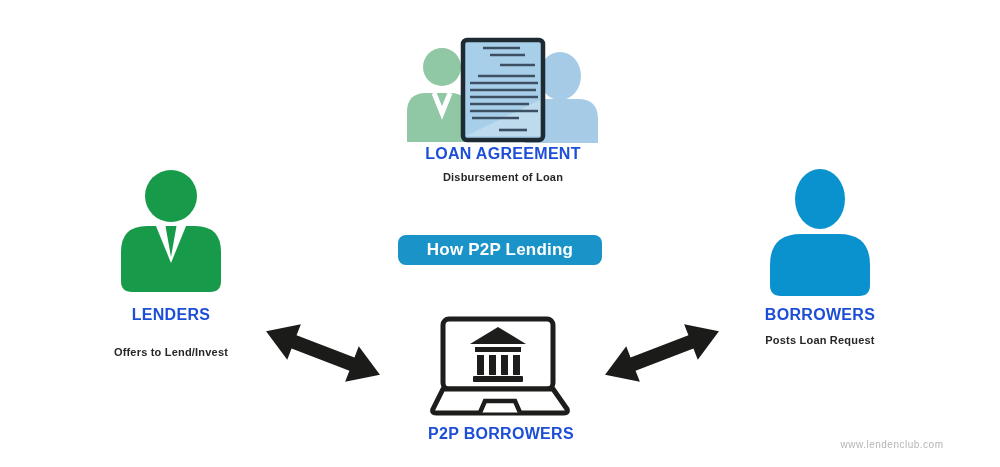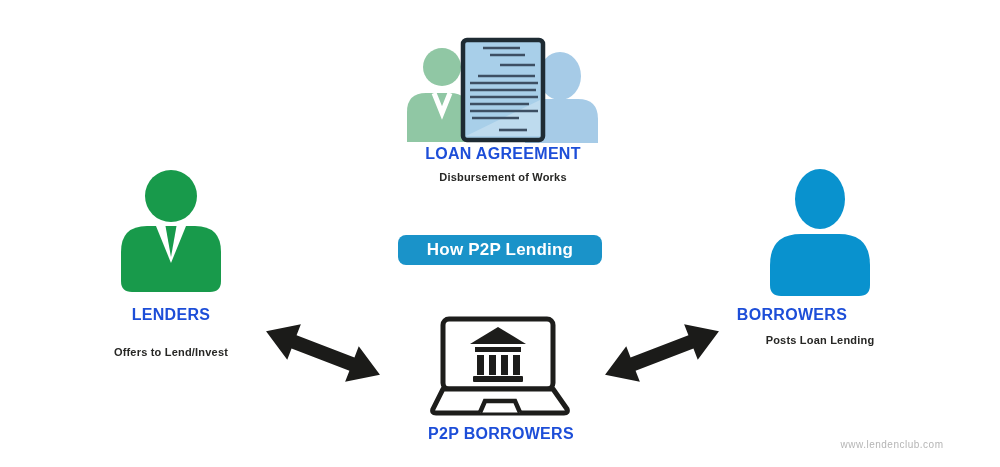--- a/index.html
+++ b/index.html
@@ -56,39 +56,39 @@
         <line x1="72" y1="58" x2="138" y2="58"></line>
         <line x1="72" y1="65" x2="140" y2="65"></line>
         <line x1="72" y1="72" x2="131" y2="72"></line>
         <line x1="72" y1="79" x2="140" y2="79"></line>
         <line x1="74" y1="86" x2="121" y2="86"></line>
         <line x1="101" y1="98" x2="129" y2="98"></line>
       </g>
     </g>
   </svg>
   <div class="abs node-title" style="left:353px;top:146px;width:300px;">LOAN AGREEMENT</div>
-  <div class="abs node-sub" style="left:353px;top:171px;width:300px;">Disbursement of Works</div>
+  <div class="abs node-sub" style="left:353px;top:171px;width:300px;">Disbursement of Loan</div>
 
   <div class="abs badge">How P2P Lending Works?</div>
 
   <svg class="abs" style="left:119px;top:169px;" width="104" height="124" viewBox="0 0 104 124">
     <circle cx="52" cy="27" r="26" fill="#189a4b"></circle>
     <path d="M2,112 v-29 q0,-26 26,-26 h48 q26,0 26,26 v29 q0,11 -11,11 h-78 q-11,0 -11,-11 z" fill="#189a4b"></path>
     <polygon points="37,57 52,94 67,57" fill="#ffffff"></polygon>
     <polygon points="46.5,57 57.5,57 52,88" fill="#189a4b"></polygon>
   </svg>
   <div class="abs node-title" style="left:71px;top:307px;width:200px;">LENDERS</div>
   <div class="abs node-sub" style="left:71px;top:346px;width:200px;">Offers to Lend/Invest</div>
 
   <svg class="abs" style="left:768px;top:168px;" width="104" height="128" viewBox="0 0 104 128">
     <ellipse cx="52" cy="31" rx="25" ry="30" fill="#0992ce"></ellipse>
     <path d="M13,128 h78 q11,0 11,-11 v-20 q0,-31 -31,-31 h-38 q-31,0 -31,31 v20 q0,11 11,11 z" fill="#0992ce"></path>
   </svg>
-  <div class="abs node-title" style="left:692px;top:307px;width:200px;">BORROWERS</div>
-  <div class="abs node-sub" style="left:720px;top:334px;width:200px;">Posts Loan Lending</div>
+  <div class="abs node-title" style="left:720px;top:307px;width:200px;">BORROWERS</div>
+  <div class="abs node-sub" style="left:720px;top:334px;width:200px;">Posts Loan Request</div>
 
   <svg class="abs" style="left:253px;top:313px;" width="140" height="80" viewBox="0 0 140 80">
     <polygon points="9,40 39,21 39,33 101,33 101,21 131,40 101,59 101,47 39,47 39,59" fill="#1b1b19" transform="rotate(21 70 40)"></polygon>
   </svg>
 
   <svg class="abs" style="left:592px;top:313px;" width="140" height="80" viewBox="0 0 140 80">
     <polygon points="9,40 39,21 39,33 101,33 101,21 131,40 101,59 101,47 39,47 39,59" fill="#1b1b19" transform="rotate(-21 70 40)"></polygon>
   </svg>
 
   <svg class="abs" style="left:430px;top:316px;" width="140" height="102" viewBox="0 0 140 102">

